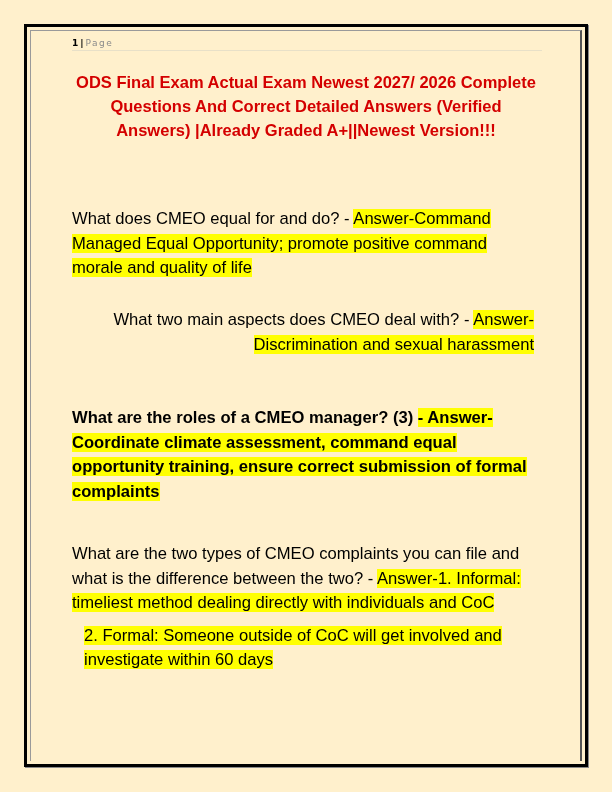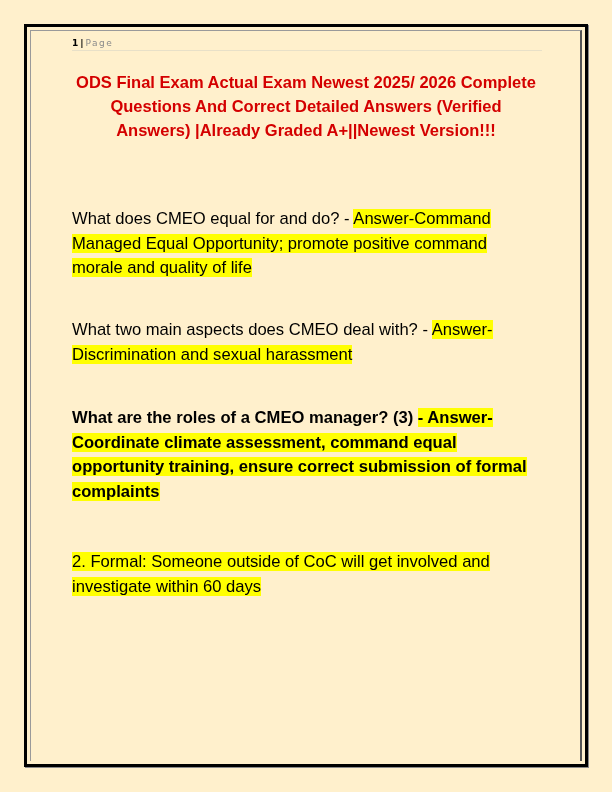--- a/index.html
+++ b/index.html
@@ -88,29 +88,30 @@
 <body>
 
 <div class="page-frame">
   <div class="page-frame-inner"></div>
 </div>
 
 <div class="page-header">
   <span class="num">1</span><span class="sep">|</span><span class="word">Page</span>
 </div>
 
-<div class="title">ODS Final Exam Actual Exam Newest 2025/ 2026 Complete Questions And Correct Detailed Answers (Verified Answers) |Already Graded A+||Newest Version!!!</div>
+<div class="title">ODS Final Exam Actual Exam Newest 2027/ 2026 Complete Questions And Correct Detailed Answers (Verified Answers) |Already Graded A+||Newest Version!!!</div>
 
 <div class="qa" style="top:207px;">
   <p><span>What does CMEO equal for and do? - </span><span class="hl">Answer-Command Managed Equal Opportunity; promote positive command morale and quality of life</span></p>
 </div>
 
-<div class="qa" style="top:318px;">
+<div class="qa" style="top:308px;text-align:right;">
   <p><span>What two main aspects does CMEO deal with? - </span><span class="hl">Answer-Discrimination and sexual harassment</span></p>
 </div>
 
 <div class="qa" style="top:406px;font-weight:bold;">
   <p><span>What are the roles of a CMEO manager? (3) </span><span class="hl">- Answer-Coordinate climate assessment, command equal opportunity training, ensure correct submission of formal complaints</span></p>
 </div>
 
 <div class="qa" style="top:542px;">
-  <p style="margin-top:8px;"><span class="hl">2. Formal: Someone outside of CoC will get involved and investigate within 60 days</span></p>
+  <p><span>What are the two types of CMEO complaints you can file and what is the difference between the two? - </span><span class="hl">Answer-1. Informal: timeliest method dealing directly with individuals and CoC</span></p>
+  <p style="margin-top:8px;margin-left:12px;"><span class="hl">2. Formal: Someone outside of CoC will get involved and investigate within 60 days</span></p>
 </div>
 
 </body></html>

